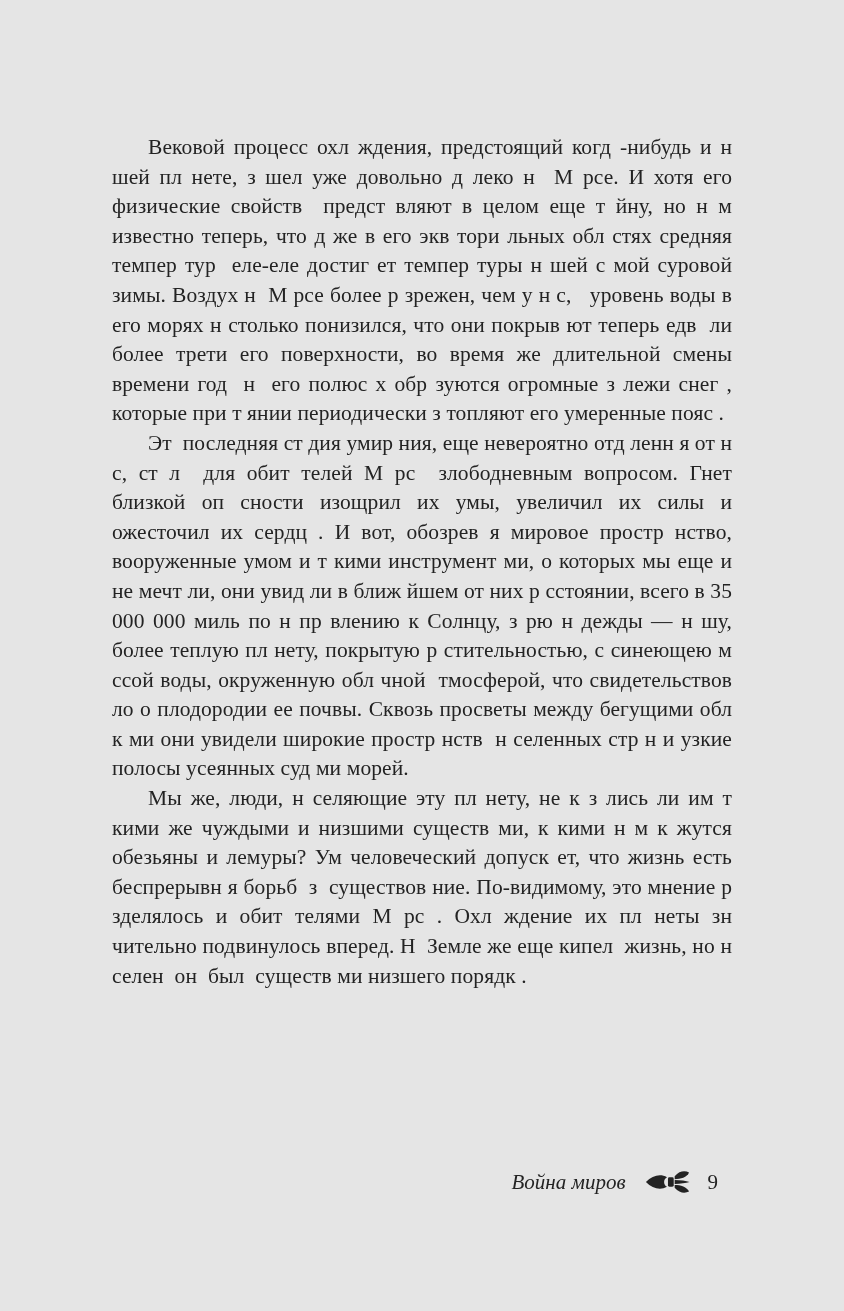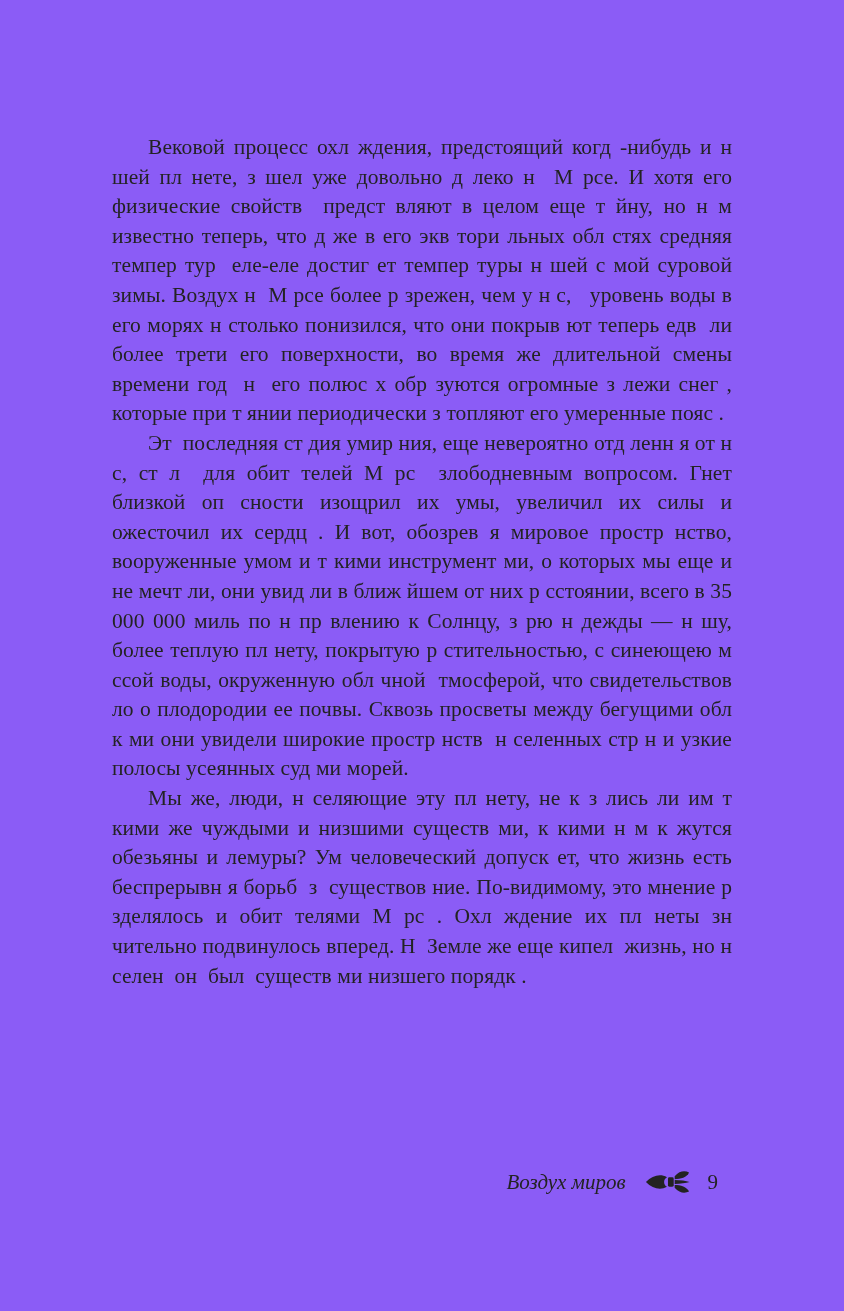--- a/index.html
+++ b/index.html
@@ -4,21 +4,21 @@
 <style>
   html, body {
     margin: 0;
     padding: 0;
     background: #ffffff;
   }
   .page {
     position: relative;
     width: 844px;
     height: 1311px;
-    background: #8b5cf6;
+    background: #e5e5e5;
     font-family: "Liberation Serif", "DejaVu Serif", serif;
     color: #232323;
     overflow: hidden;
   }
   .text-block {
     position: absolute;
     left: 112px;
     top: 133px;
     width: 620px;
   }
@@ -62,21 +62,21 @@
 
 <div class="page">
 
   <div class="text-block">
     <p class="body-par">Вековой процесс охл ждения, предстоящий когд -нибудь и н шей пл нете, з шел уже довольно д леко н  М рсе. И хотя его физические свойств  предст вляют в целом еще т йну, но н м известно теперь, что д же в его экв тори льных обл стях средняя темпер тур  еле-еле достиг ет темпер туры н шей с мой суровой зимы. Воздух н  М рсе более р зрежен, чем у н с,   уровень воды в его морях н столько понизился, что они покрыв ют теперь едв  ли более трети его поверхности, во время же длительной смены времени год  н  его полюс х обр зуются огромные з лежи снег , которые при т янии периодически з топляют его умеренные пояс .</p>
     <p class="body-par">Эт  последняя ст дия умир ния, еще невероятно отд ленн я от н с, ст л  для обит телей М рс  злободневным вопросом. Гнет близкой оп сности изощрил их умы, увеличил их силы и ожесточил их сердц . И вот, обозрев я мировое простр нство, вооруженные умом и т кими инструмент ми, о которых мы еще и не мечт ли, они увид ли в ближ йшем от них р сстоянии, всего в 35 000 000 миль по н пр влению к Солнцу, з рю н дежды — н шу, более теплую пл нету, покрытую р стительностью, с синеющею м ссой воды, окруженную обл чной  тмосферой, что свидетельствов ло о плодородии ее почвы. Сквозь просветы между бегущими обл к ми они увидели широкие простр нств  н селенных стр н и узкие полосы усеянных суд ми морей.</p>
     <p class="body-par">Мы же, люди, н селяющие эту пл нету, не к з лись ли им т кими же чуждыми и низшими существ ми, к кими н м к жутся обезьяны и лемуры? Ум человеческий допуск ет, что жизнь есть беспрерывн я борьб  з  существов ние. По-видимому, это мнение р зделялось и обит телями М рс . Охл ждение их пл неты зн чительно подвинулось вперед. Н  Земле же еще кипел  жизнь, но н селен  он  был  существ ми низшего порядк .</p>
   </div>
 
   <div class="footer">
-    <span class="running-title">Воздух миров</span>
+    <span class="running-title">Война миров</span>
     <span class="ornament">
       <svg viewBox="0 0 48 28" xmlns="http://www.w3.org/2000/svg" aria-hidden="true">
         <g fill="#232323">
           <path d="M2 14 C9 7, 17 5, 24 9 C20 11, 20 17, 24 19 C17 23, 9 21, 2 14 Z"></path>
           <rect x="25" y="9" width="6" height="10" rx="1.5"></rect>
           <path d="M32 8 C37 2, 43 2, 47 4 C45 9, 38 11, 32 11 Z"></path>
           <path d="M32 20 C37 26, 43 26, 47 24 C45 19, 38 17, 32 17 Z"></path>
           <path d="M32 12 C38 12, 44 13, 47.5 14 C44 15, 38 16, 32 16 Z"></path>
         </g>
       </svg>

